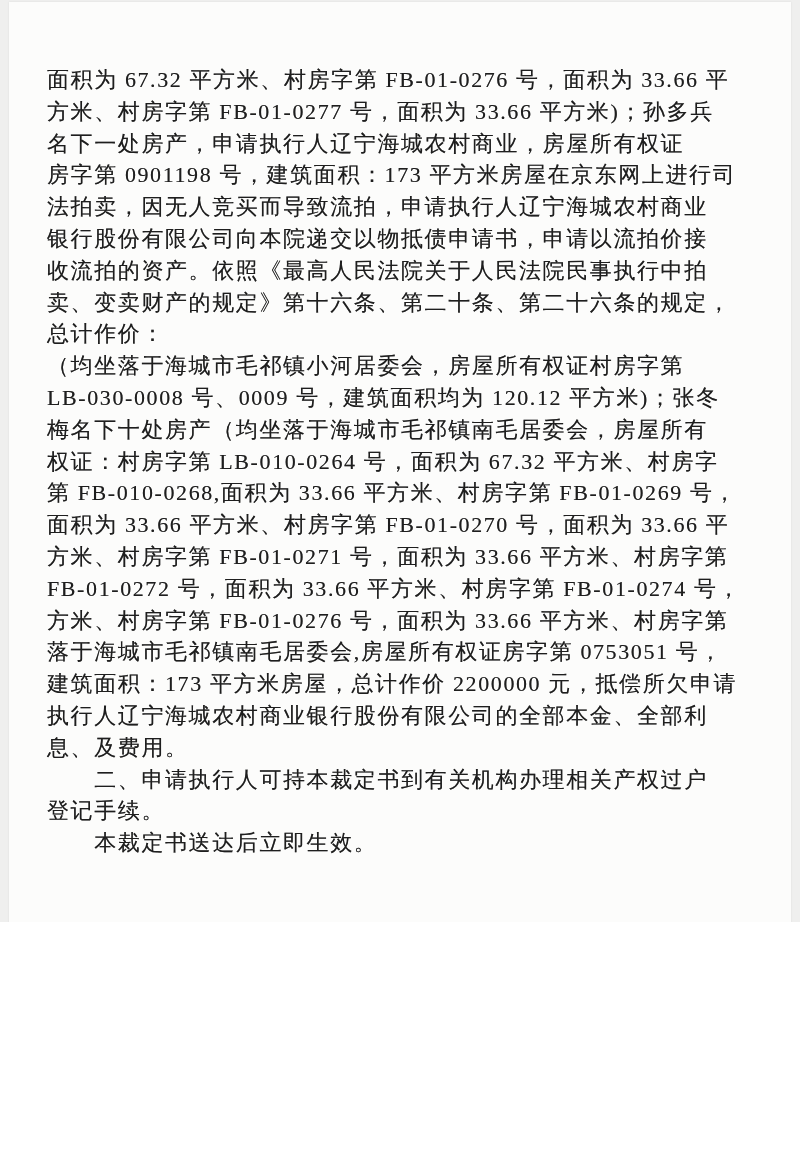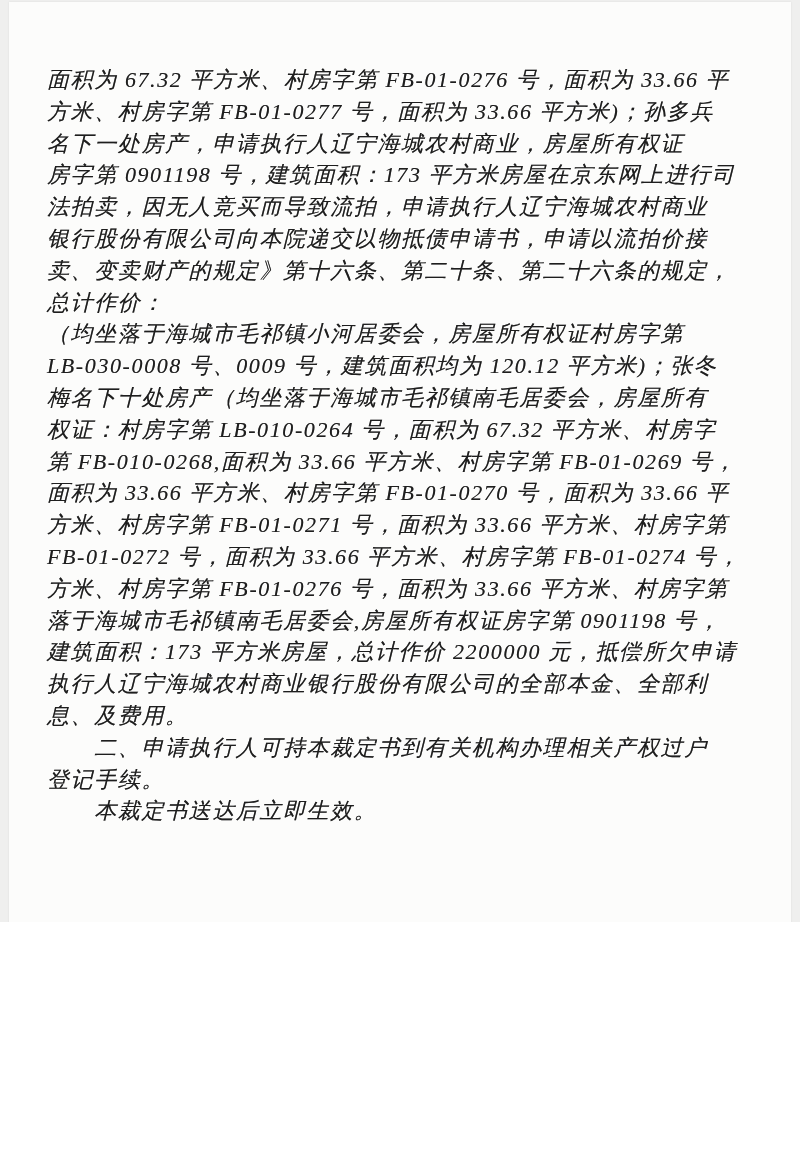--- a/index.html
+++ b/index.html
@@ -6,21 +6,20 @@
     --frame:#efefee;
     --paper:#fcfcfb;
     --ink:#1e1e1e;
     --seal:#2c2c2c;
   }
   html,body{margin:0;padding:0;}
   body{background:#ffffff;font-family:"Liberation Serif","DejaVu Serif",serif;}
   .stage{
     position:relative;width:800px;height:922px;overflow:hidden;
     background:var(--frame);
-    font-style:italic;
   }
   .paper{
     position:absolute;left:9px;top:2px;width:782px;height:1160px;
     background:var(--paper);
     box-shadow:0 0 2px rgba(0,0,0,0.08);
   }
   .body-text{
     position:absolute;left:47px;top:64px;width:722px;
     color:var(--ink);
   }
@@ -54,32 +53,33 @@
 
   <div class="paper"></div>
 
   <div class="body-text">
       <div class="line">面积为 67.32 平方米、村房字第 FB-01-0276 号，面积为 33.66 平</div>
       <div class="line">方米、村房字第 FB-01-0277 号，面积为 33.66 平方米)；孙多兵</div>
       <div class="line">名下一处房产，申请执行人辽宁海城农村商业，房屋所有权证</div>
       <div class="line">房字第 0901198 号，建筑面积：173 平方米房屋在京东网上进行司</div>
       <div class="line">法拍卖，因无人竞买而导致流拍，申请执行人辽宁海城农村商业</div>
       <div class="line">银行股份有限公司向本院递交以物抵债申请书，申请以流拍价接</div>
+      <div class="line">收流拍的资产。依照《最高人民法院关于人民法院民事执行中拍</div>
       <div class="line">卖、变卖财产的规定》第十六条、第二十条、第二十六条的规定，</div>
       <div class="line">总计作价：</div>
       <div class="line">（均坐落于海城市毛祁镇小河居委会，房屋所有权证村房字第</div>
       <div class="line">LB-030-0008 号、0009 号，建筑面积均为 120.12 平方米)；张冬</div>
       <div class="line">梅名下十处房产（均坐落于海城市毛祁镇南毛居委会，房屋所有</div>
       <div class="line">权证：村房字第 LB-010-0264 号，面积为 67.32 平方米、村房字</div>
       <div class="line">第 FB-010-0268,面积为 33.66 平方米、村房字第 FB-01-0269 号，</div>
       <div class="line">面积为 33.66 平方米、村房字第 FB-01-0270 号，面积为 33.66 平</div>
       <div class="line">方米、村房字第 FB-01-0271 号，面积为 33.66 平方米、村房字第</div>
       <div class="line">FB-01-0272 号，面积为 33.66 平方米、村房字第 FB-01-0274 号，</div>
       <div class="line">方米、村房字第 FB-01-0276 号，面积为 33.66 平方米、村房字第</div>
-      <div class="line">落于海城市毛祁镇南毛居委会,房屋所有权证房字第 0901198 号，</div>
+      <div class="line">落于海城市毛祁镇南毛居委会,房屋所有权证房字第 0753051 号，</div>
       <div class="line">建筑面积：173 平方米房屋，总计作价 2200000 元，抵偿所欠申请</div>
       <div class="line">执行人辽宁海城农村商业银行股份有限公司的全部本金、全部利</div>
       <div class="line">息、及费用。</div>
       <div class="line">　　二、申请执行人可持本裁定书到有关机构办理相关产权过户</div>
       <div class="line">登记手续。</div>
       <div class="line">　　本裁定书送达后立即生效。</div>
     </div>
 
   <div class="signature-block">
       <span class="glyph" style="left: 432px; top: 949px;">审</span>

